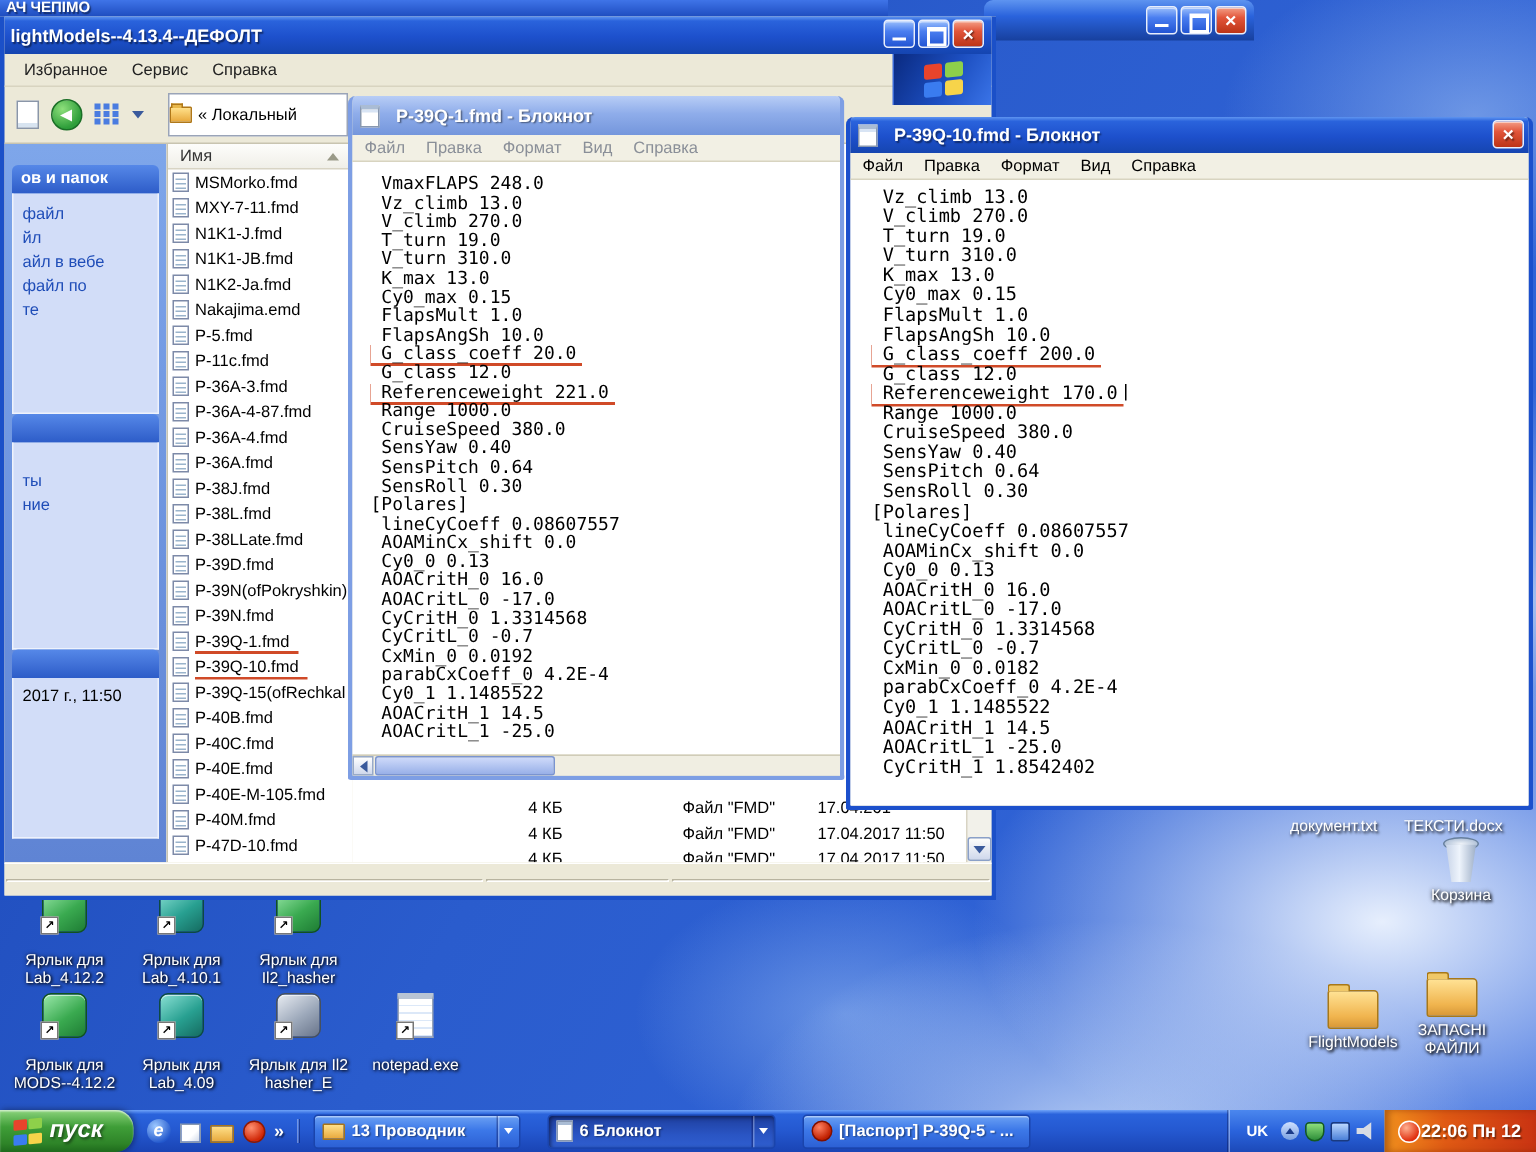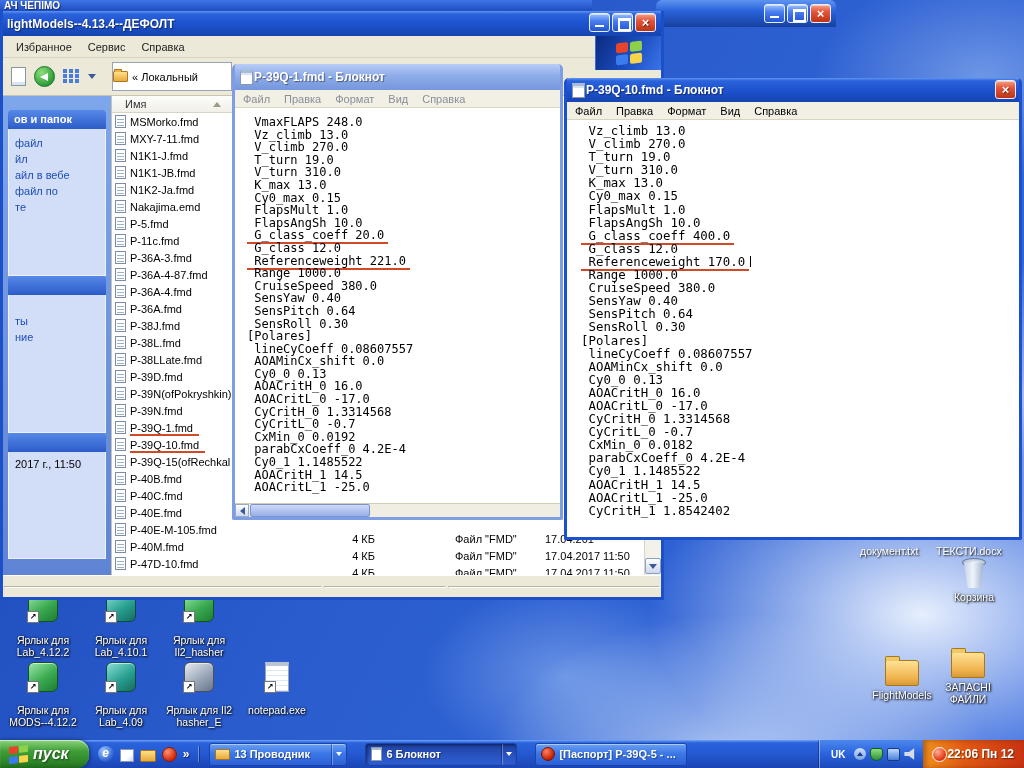--- a/index.html
+++ b/index.html
@@ -77,21 +77,21 @@
 .x-sidebar{width:108px;flex:none;background:linear-gradient(180deg,#7ea6ea,#5f84d4);padding-top:14px;overflow:hidden}
 .sb-section{margin:0 5px}
 .sb-header{height:19px;border-radius:4px 4px 0 0;background:linear-gradient(180deg,#5688e8,#2d5cc8);color:#fff;font-size:11px;font-weight:bold;padding:3px 6px 0;white-space:nowrap;overflow:hidden;cursor:pointer}
 .sb-body{background:#d2ddf8;border:1px solid #eef2fc;border-top:none;padding:6px 4px;overflow:hidden}
 .sb-sec0 .sb-body{height:147px}
 .sb-sec1 .sb-body{height:138px;padding-top:18px}
 .sb-sec2 .sb-body{height:107px;padding-top:4px}
 .sb-item{color:#1f4db8;font-size:11px;padding:2px 2px;white-space:nowrap;overflow:hidden;cursor:pointer}
 .sb-item.plain{color:#000;cursor:default}
 .x-filecol{width:124px;flex:none;background:#fff;border-left:1px solid #c8c4b0;display:flex;flex-direction:column;overflow:hidden}
-.col-header{height:17px;flex:none;background:linear-gradient(180deg,#fdfdfb,#f0efe8);border-bottom:1px solid #d8d4c4;border-right:1px solid #e4e2d4;font-size:11px;color:#333;display:flex;align-items:center;justify-content:space-between;padding:0 13px;cursor:pointer}
+.col-header{height:17px;flex:none;background:linear-gradient(180deg,#fdfdfb,#f0efe8);border-bottom:1px solid #d8d4c4;border-right:1px solid #e4e2d4;font-size:11px;color:#333;display:flex;align-items:center;justify-content:space-between;padding:0 8px;cursor:pointer}
 .tri-up{width:0;height:0;border-left:4px solid transparent;border-right:4px solid transparent;border-bottom:5px solid #9a9a88}
 .file-list{flex:1;overflow:hidden}
 .file-row{height:17px;display:flex;align-items:center;gap:4px;padding-left:3px;font-size:11px;white-space:nowrap;cursor:pointer}
 .file-doc-icon{width:11px;height:13px;background:#fff;border:1px solid #7d8aa8;position:relative;flex:none}
 .file-doc-icon::before{content:"";position:absolute;left:1px;top:3px;right:1px;height:1px;background:#9ab4cc;box-shadow:0 3px 0 #9ab4cc,0 6px 0 #9ab4cc}
 .red-underline{box-shadow:0 2px 0 #d04a28;padding-right:6px}
 .x-details{flex:1;background:#fff;position:relative;overflow:hidden}
 .d-row{position:absolute;left:0;width:100%;height:17px;font-size:11px;color:#000}
 .d-row span{position:absolute;top:2px;white-space:nowrap}
 .d-size{left:90px;width:50px;text-align:right}
@@ -103,21 +103,21 @@
 .sp{border:1px solid;border-color:#b8b4a0 #fff #fff #b8b4a0;margin:10px 1px;display:flex;align-items:center;padding:0 5px;white-space:nowrap;overflow:hidden}
 .p1{flex:1}
 .p2{width:122px;flex:none}
 .p3{width:212px;flex:none;gap:5px}
 .pc-icon{width:15px;height:12px;background:#cfe0f8;border:2px solid #7a8ea8;border-radius:1px;flex:none}
 
 
 .np{position:absolute;background:#ece9d8;border:3px solid #7d9ee4;border-top:none;border-radius:5px 5px 2px 2px}
 .np1{left:232px;top:64px;width:331px;height:456px;z-index:5}
 .np2{left:564px;top:78px;width:458px;height:462px;z-index:6;border-color:#1c50cc}
-.np-titlebar{height:26px;display:flex;align-items:center;gap:1px;padding-left:5px;color:#fff;font-weight:bold;font-size:12px;text-shadow:1px 1px 1px rgba(0,0,0,.45);border-radius:3px 3px 0 0;position:relative;white-space:nowrap;overflow:hidden}
+.np-titlebar{height:26px;display:flex;align-items:center;gap:11px;padding-left:5px;color:#fff;font-weight:bold;font-size:12px;text-shadow:1px 1px 1px rgba(0,0,0,.45);border-radius:3px 3px 0 0;position:relative;white-space:nowrap;overflow:hidden}
 .np1 .np-titlebar{background:linear-gradient(180deg,#b8cdf6 0%,#8fadea 45%,#7496dc 100%)}
 .np2 .np-titlebar{height:24px;background:linear-gradient(180deg,#5e94f0 0%,#2a63dc 12%,#1d50cc 55%,#1545b0 100%)}
 .np2 .window-buttons{position:absolute;right:3px;top:2px}
 .np-ico{width:13px;height:15px;background:#fff;border:1px solid #8898b0;border-top:3px solid #aabcd4;flex:none;box-shadow:inset 0 2px 0 #d8e4f4}
 .np-menubar{height:18px;display:flex;align-items:center;gap:2px;background:#f2f0e4;border-bottom:1px solid #d8d4c0;font-size:11px;padding-left:2px;color:#000}
 .np-menubar .menu-item{padding:1px 6px}
 .np1 .np-menubar .menu-item{color:#8a8f98}
 .np-body{position:absolute;left:0;right:0;top:44px;bottom:14px;background:#fff;overflow:hidden;padding:8px 0 0 12px}
 .np2 .np-body{top:42px;bottom:0;padding:4px 0 0 14px}
 .np-line{white-space:pre;font-family:"DejaVu Sans Mono","Liberation Mono",monospace;color:#000}
@@ -513,21 +513,21 @@
     </div>
   <div class="np-body">
       <div class="np-line"><span> Vz_climb 13.0</span></div>
       <div class="np-line"><span> V_climb 270.0</span></div>
       <div class="np-line"><span> T_turn 19.0</span></div>
       <div class="np-line"><span> V_turn 310.0</span></div>
       <div class="np-line"><span> K_max 13.0</span></div>
       <div class="np-line"><span> Cy0_max 0.15</span></div>
       <div class="np-line"><span> FlapsMult 1.0</span></div>
       <div class="np-line"><span> FlapsAngSh 10.0</span></div>
-      <div class="np-line"><span class="mark"> G_class_coeff 400.0</span></div>
+      <div class="np-line"><span class="mark"> G_class_coeff 200.0</span></div>
       <div class="np-line"><span> G_class 12.0</span></div>
       <div class="np-line"><span class="mark"> Referenceweight 170.0</span><span class="caret"></span></div>
       <div class="np-line"><span> Range 1000.0</span></div>
       <div class="np-line"><span> CruiseSpeed 380.0</span></div>
       <div class="np-line"><span> SensYaw 0.40</span></div>
       <div class="np-line"><span> SensPitch 0.64</span></div>
       <div class="np-line"><span> SensRoll 0.30</span></div>
       <div class="np-line"><span>[Polares]</span></div>
       <div class="np-line"><span> lineCyCoeff 0.08607557</span></div>
       <div class="np-line"><span> AOAMinCx_shift 0.0</span></div>

